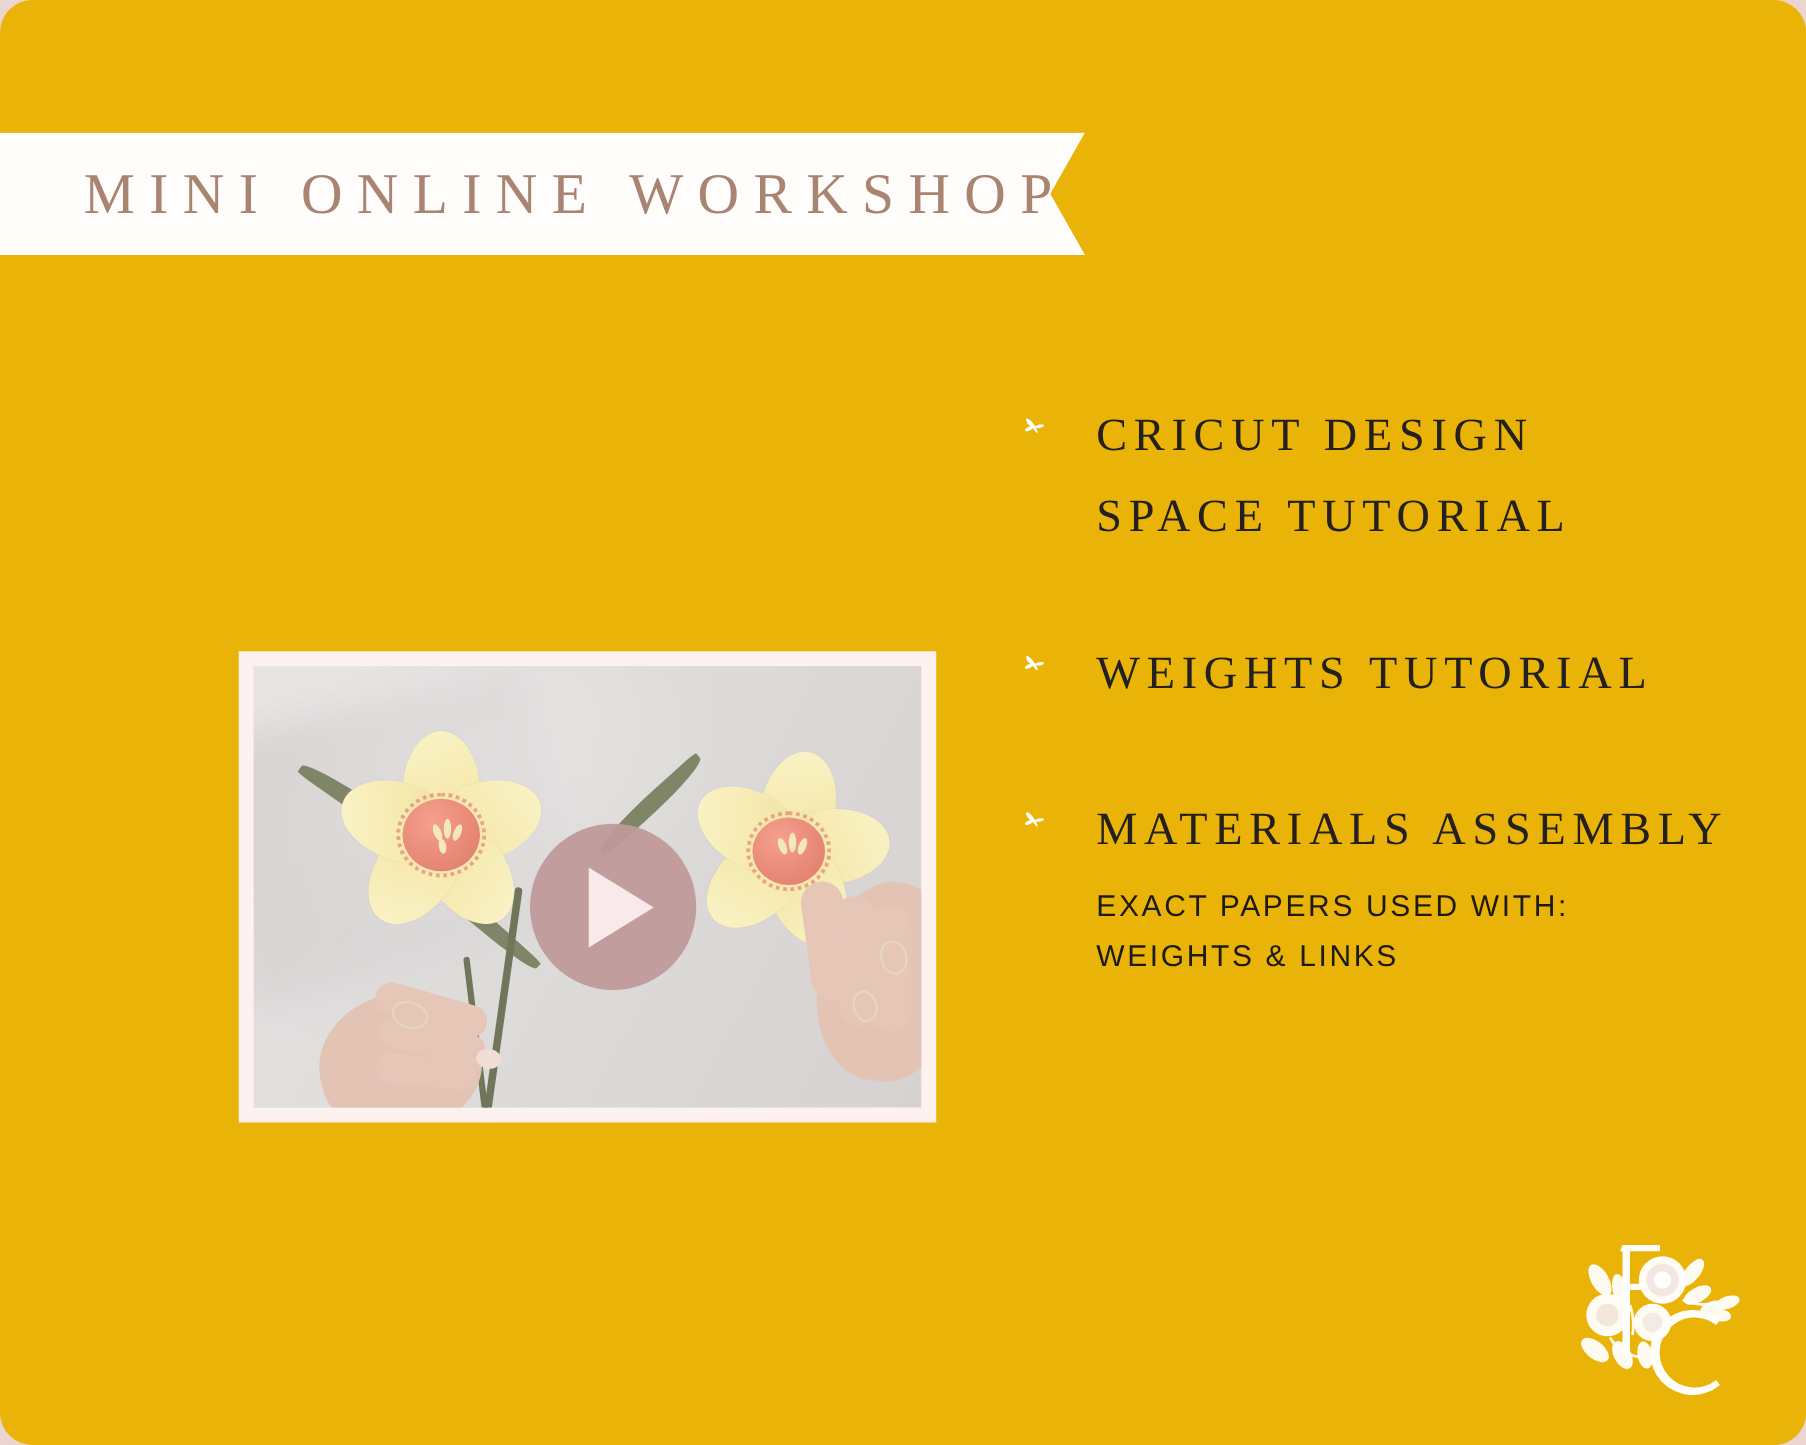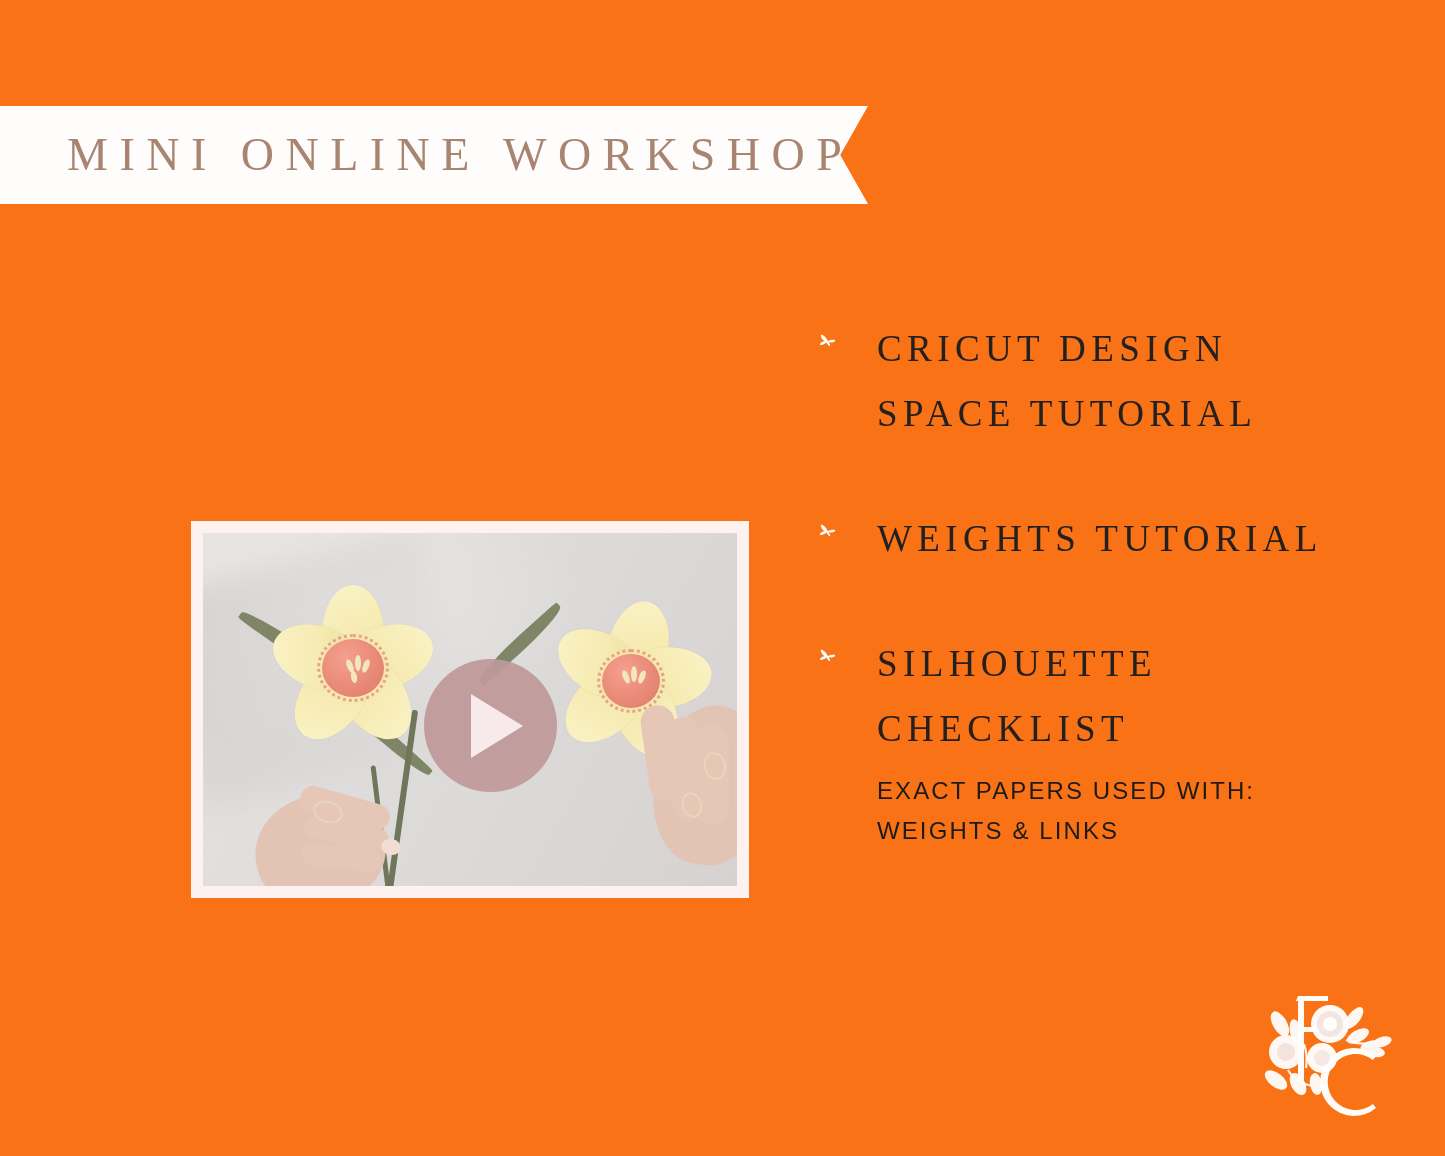--- a/index.html
+++ b/index.html
@@ -11,22 +11,23 @@
     height: 1156px;
     background: #ead5d0;
     font-family: "Liberation Serif", serif;
     overflow: hidden;
     position: relative;
   }
   #page {
     position: relative;
     width: 1445px;
     height: 1156px;
-    background: #f97316;
+    background: #eab308;
     overflow: hidden;
+    border-radius: 26px;
   }
 
   
   .banner {
     position: absolute;
     left: 0;
     top: 106px;
     width: 868px;
     height: 98px;
     background: #fffdfc;
@@ -317,21 +318,21 @@
       </span>
       <div class="feature-text">WEIGHTS TUTORIAL</div>
     </div>
 
     <div class="feature">
       <span class="bullet-icon">
         <svg viewBox="0 0 24 24" width="24" height="24" aria-hidden="true">
           <path d="M11.6 10.4c-1.6-2.6-3.4-4.6-5.2-5.4-1-.4-1.6 0-1.5 1 .2 1.8 1.6 3.8 3.6 5.2-1.9.2-3.5 1-4.3 2.2-.5.8-.2 1.5.8 1.5 1.7 0 3.8-1 5.3-2.4l1 1.4c.5.7 1.2 1.5 2 2.2.5.4 1 .1.9-.5-.2-1.1-.8-2.3-1.6-3.4 2.3.5 4.6.2 6-.8.8-.6.7-1.4-.3-1.6-1.8-.4-4.2.1-6.2 1.2l-.5-.6z" fill="#ffffff"></path>
         </svg>
       </span>
-      <div class="feature-text">SILHOUETTE CHECKLIST</div>
+      <div class="feature-text">MATERIALS ASSEMBLY</div>
       <div class="feature-sub">EXACT PAPERS USED WITH:
 WEIGHTS &amp; LINKS</div>
     </div>
 
   </div>
 
   <div class="logo">
     <svg viewBox="0 0 150 140" width="150" height="140" aria-hidden="true">
 
       <path d="M40 8 h30 v5 h-24 v26 h20 v5 h-20 v48 h-6 v-79 h-2 z" fill="#ffffff" opacity="0.97"></path>

